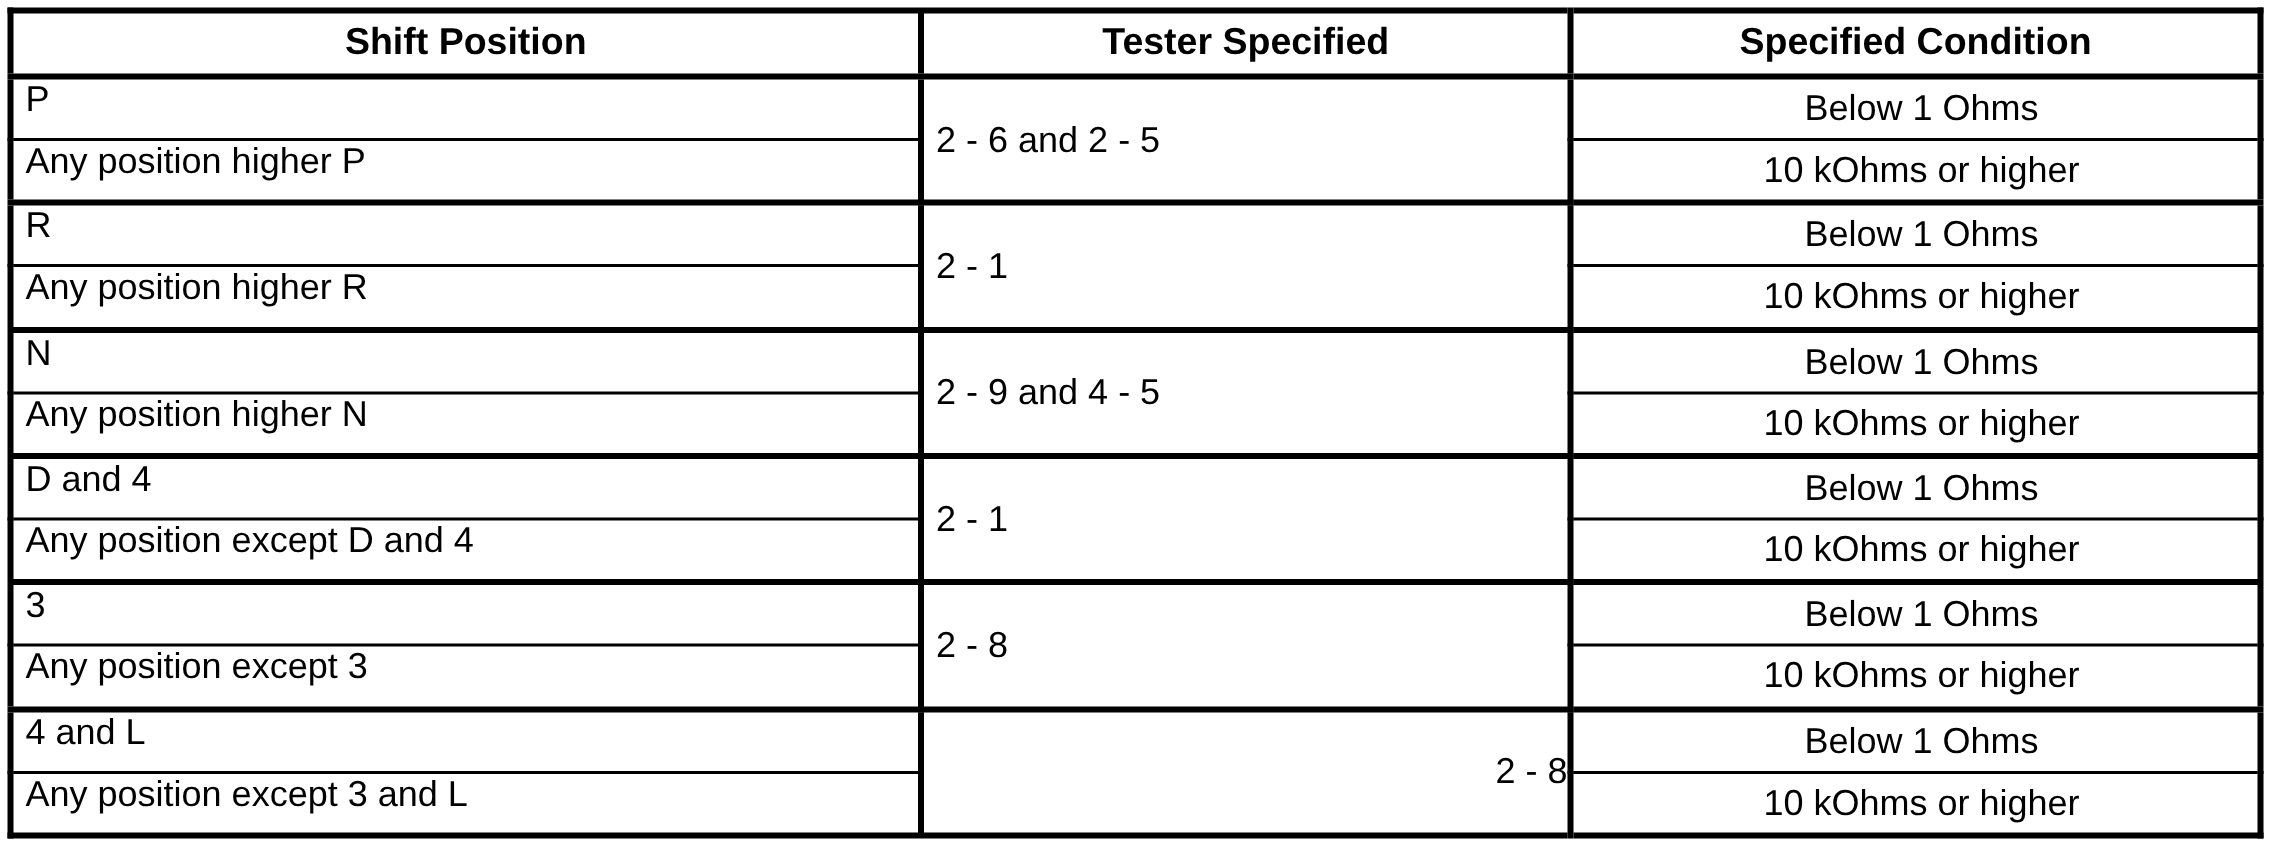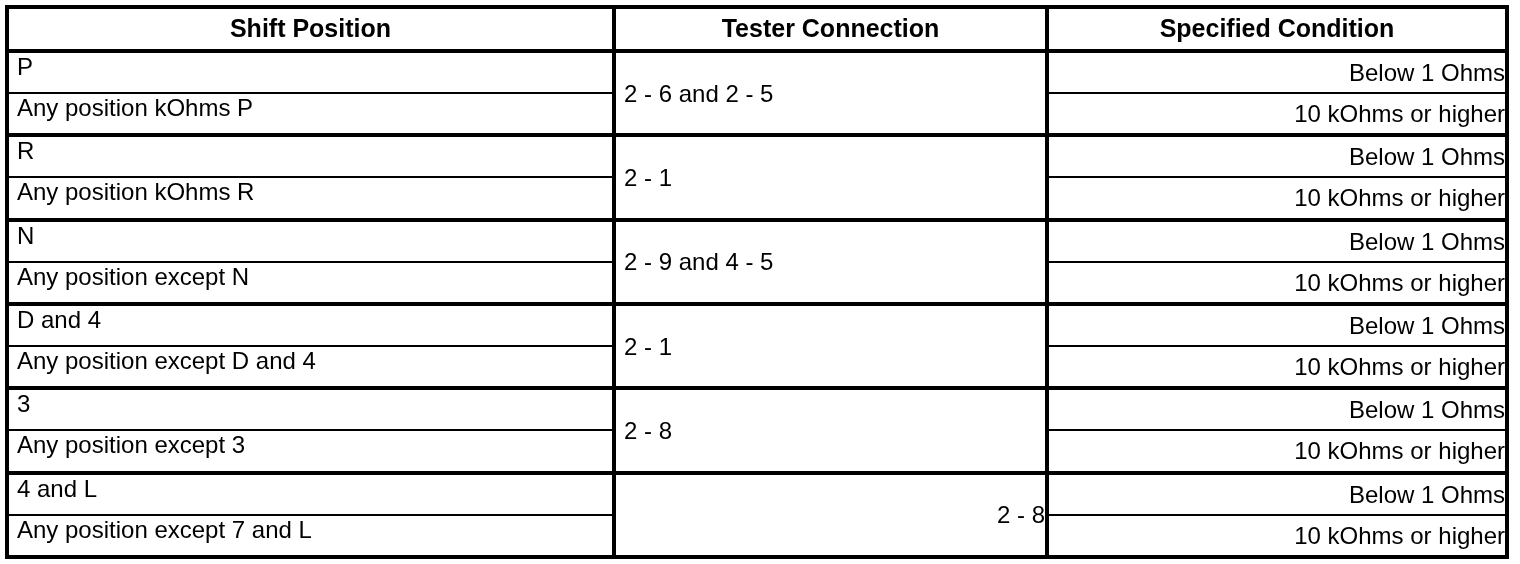--- a/index.html
+++ b/index.html
@@ -98,21 +98,21 @@
     vertical-align: middle;
     white-space: nowrap;
     border-left: 4px solid #000000;
     border-right: 4px solid #000000;
     border-bottom: 4px solid #000000;
   }
   td.tester.last-tester { border-bottom: none; text-align: right; }
 
   
   td.cond {
-    text-align: right;
+    text-align: center;
     padding-left: 8px;
     vertical-align: middle;
     white-space: nowrap;
   }
   tr.row-a td.cond { border-bottom: 2px solid #000000; }
   tr.row-b td.cond { border-bottom: 4px solid #000000; }
   tr.last-row td.cond { border-bottom: none; }
 </style>
 </head>
 <body>
@@ -125,57 +125,57 @@
       <col class="c2">
       <col class="c3">
     </colgroup>
 
     <thead>
       <tr class="hdr-row">
         <th>
           <span class="hdr-label">Shift Position</span>
         </th>
         <th class="col-div">
-          <span class="hdr-label">Tester Connection</span>
+          <span class="hdr-label">Tester Specified</span>
         </th>
         <th class="col-div">
           <span class="hdr-label">Specified Condition</span>
         </th>
       </tr>
     </thead>
 
     <tbody>
 
       <tr class="row-a">
         <td class="shift">P</td>
         <td class="tester" rowspan="2">2 - 6 and 2 - 5</td>
         <td class="cond">Below 1 Ohms</td>
       </tr>
       <tr class="row-b">
-        <td class="shift">Any position kOhms P</td>
+        <td class="shift">Any position higher P</td>
         <td class="cond">10 kOhms or higher</td>
       </tr>
 
       <tr class="row-a">
         <td class="shift">R</td>
         <td class="tester" rowspan="2">2 - 1</td>
         <td class="cond">Below 1 Ohms</td>
       </tr>
       <tr class="row-b">
-        <td class="shift">Any position kOhms R</td>
+        <td class="shift">Any position higher R</td>
         <td class="cond">10 kOhms or higher</td>
       </tr>
 
       <tr class="row-a">
         <td class="shift">N</td>
         <td class="tester" rowspan="2">2 - 9 and 4 - 5</td>
         <td class="cond">Below 1 Ohms</td>
       </tr>
       <tr class="row-b">
-        <td class="shift">Any position except N</td>
+        <td class="shift">Any position higher N</td>
         <td class="cond">10 kOhms or higher</td>
       </tr>
 
       <tr class="row-a">
         <td class="shift">D and 4</td>
         <td class="tester" rowspan="2">2 - 1</td>
         <td class="cond">Below 1 Ohms</td>
       </tr>
       <tr class="row-b">
         <td class="shift">Any position except D and 4</td>
@@ -191,20 +191,20 @@
         <td class="shift">Any position except 3</td>
         <td class="cond">10 kOhms or higher</td>
       </tr>
 
       <tr class="row-a">
         <td class="shift">4 and L</td>
         <td class="tester last-tester" rowspan="2">2 - 8</td>
         <td class="cond">Below 1 Ohms</td>
       </tr>
       <tr class="row-b last-row">
-        <td class="shift">Any position except 7 and L</td>
+        <td class="shift">Any position except 3 and L</td>
         <td class="cond">10 kOhms or higher</td>
       </tr>
 
     </tbody>
   </table>
 
 </div>
 
 </body></html>

